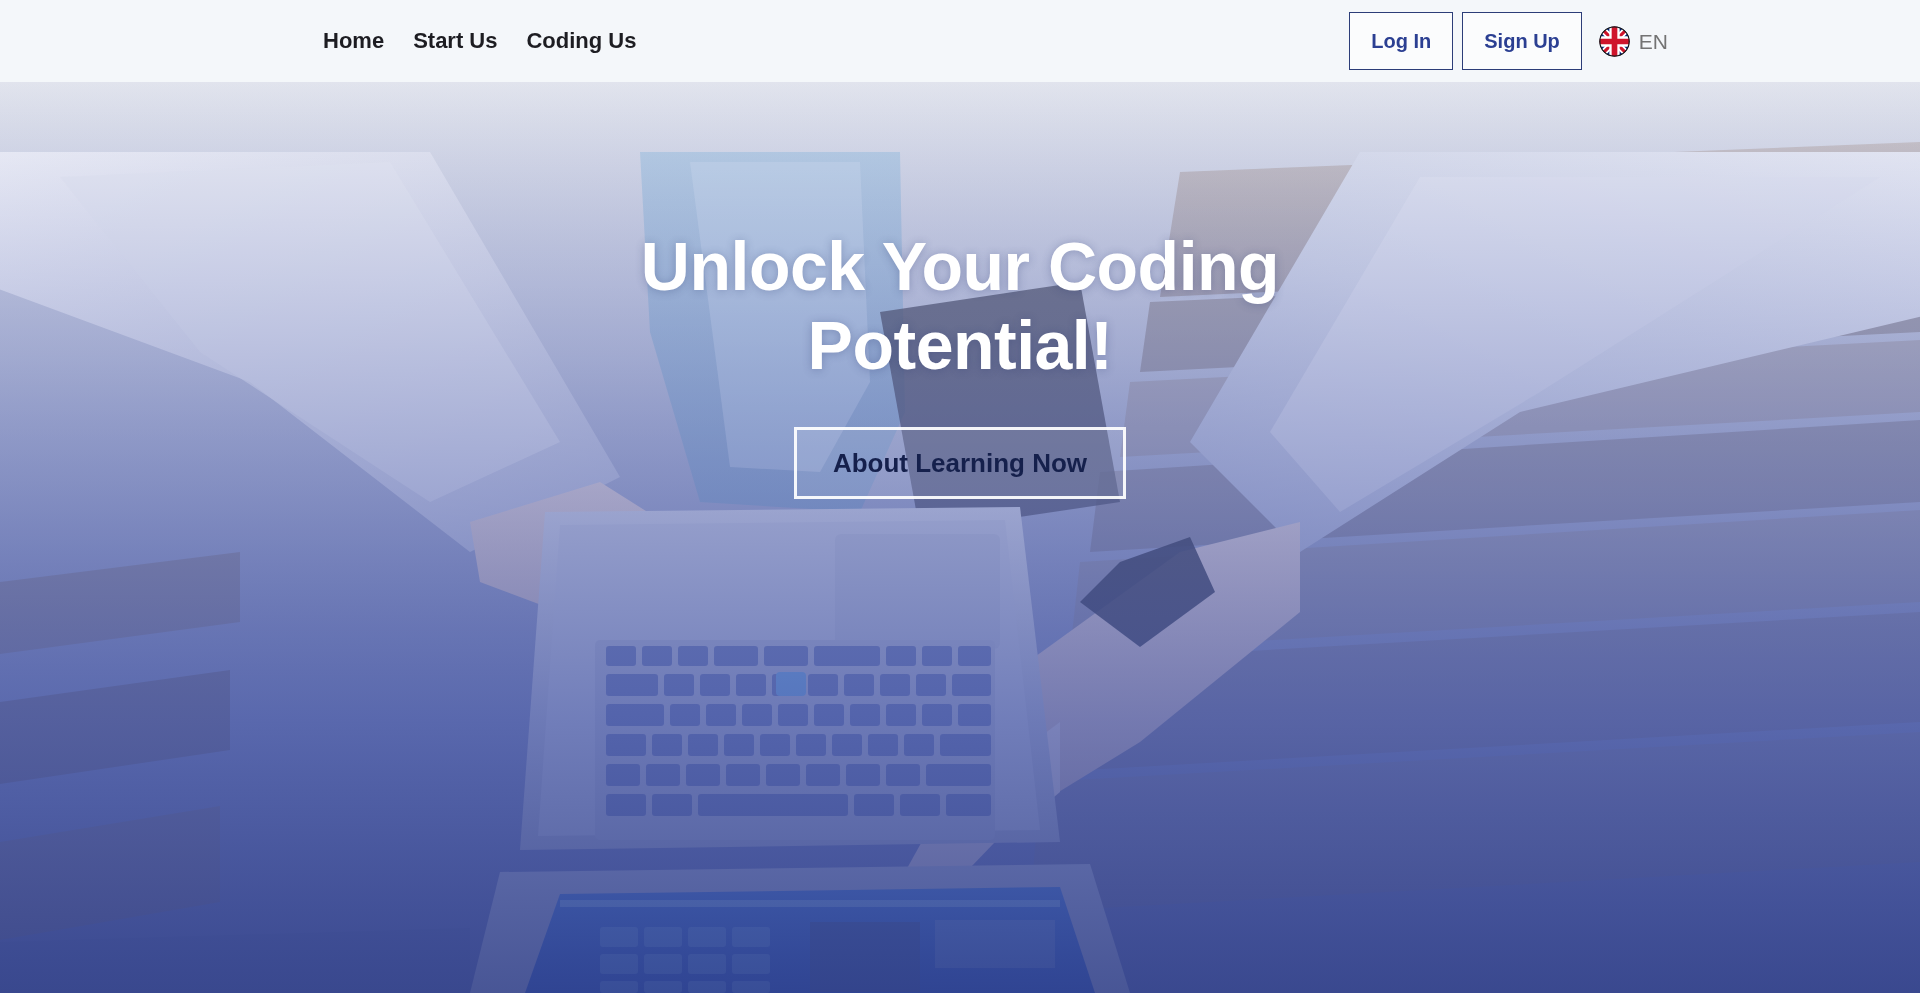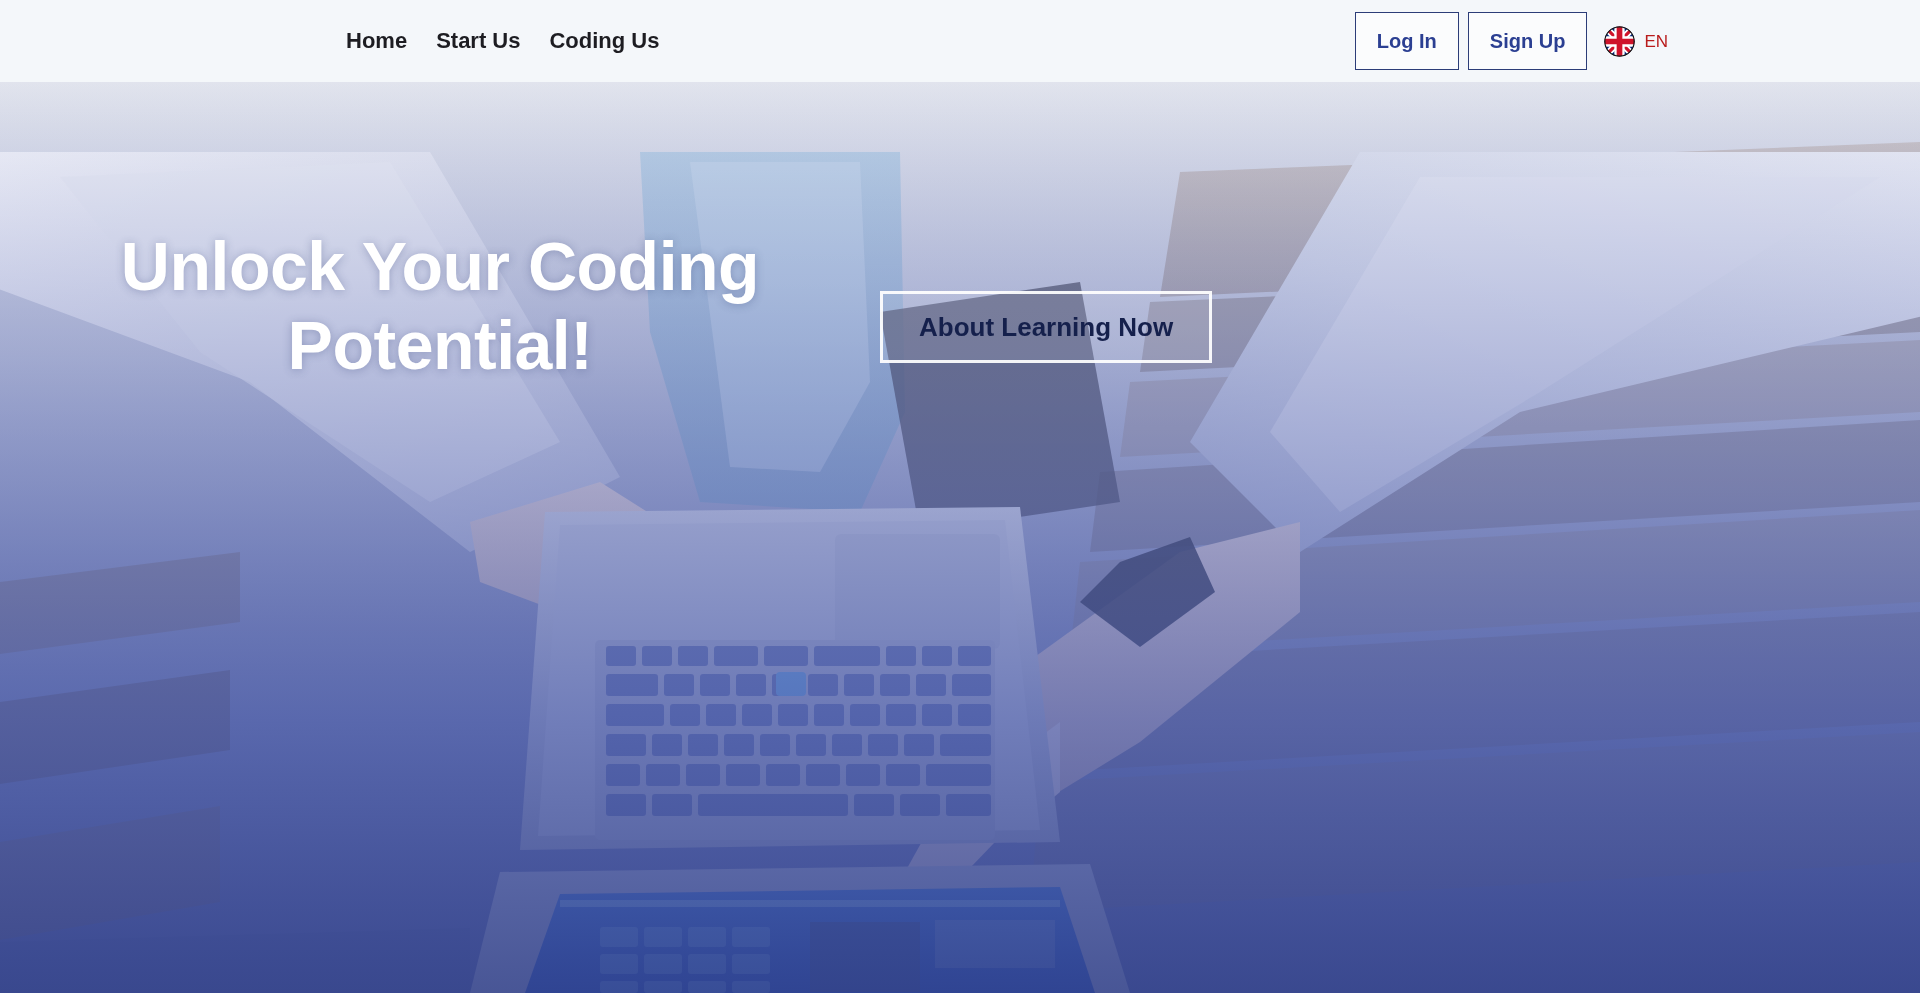--- a/index.html
+++ b/index.html
@@ -67,21 +67,21 @@
     color: #15194a;
     line-height: 1;
     white-space: nowrap;
   }
 
   
   .main-nav {
     display: flex;
     align-items: flex-end;
     gap: 25px;
-    margin-left: 76px;
+    margin-left: 53px;
     flex: 0 0 auto;
   }
 
   .nav-link {
     font-size: 22px;
     font-weight: bold;
     color: #1d1d22;
     text-decoration: none;
     white-space: nowrap;
     line-height: 1;
@@ -127,22 +127,22 @@
 
   .flag-icon {
     width: 31px;
     height: 31px;
     border-radius: 50%;
     display: block;
     flex: 0 0 31px;
   }
 
   .lang-code {
-    font-size: 17px;
-    color: #b91c1c;
+    font-size: 21px;
+    color: #737373;
     line-height: 1;
     white-space: nowrap;
   }
 
   
   .hero {
     position: relative;
     width: 100%;
     height: 911px;
     overflow: hidden;
@@ -169,21 +169,21 @@
     pointer-events: none;
   }
 
   .hero-content {
     position: absolute;
     left: 0;
     right: 0;
     top: 0;
     z-index: 10;
     display: flex;
-    flex-direction: row;
+    flex-direction: column;
     align-items: center;
     padding-top: 145px;
   }
 
   .hero-title {
     font-size: 68px;
     font-weight: bold;
     line-height: 1.16;
     color: #ffffff;
     text-align: center;

